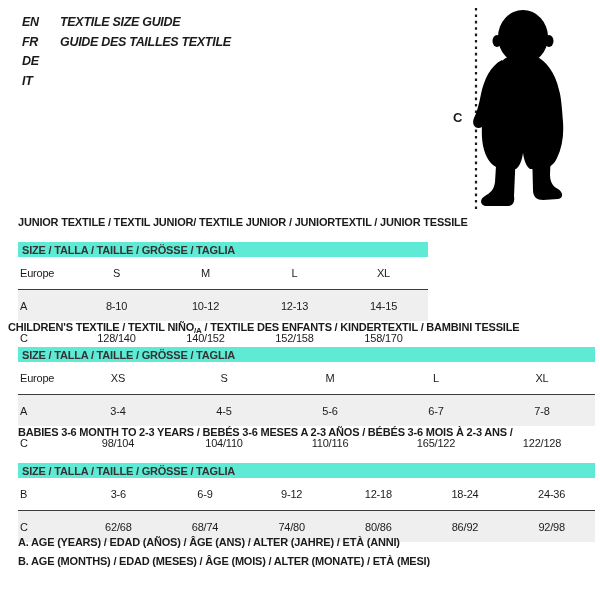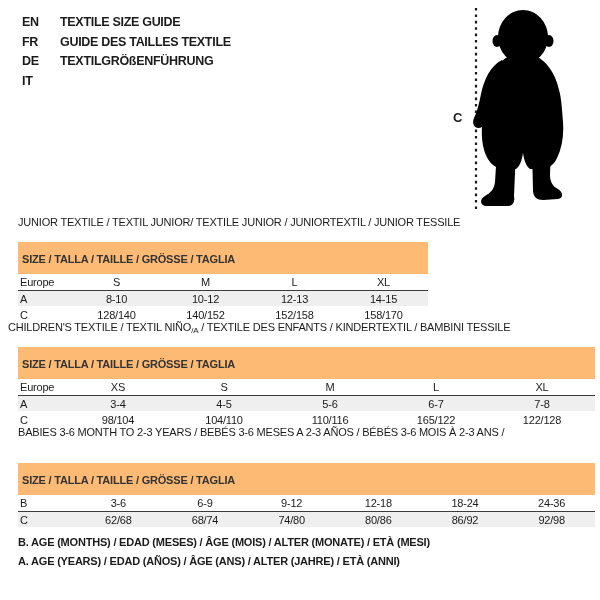--- a/index.html
+++ b/index.html
@@ -8,50 +8,50 @@
     width: 600px; height: 600px;
     background: #ffffff;
     color: #1b1b1b;
     font-family: "Liberation Sans", "DejaVu Sans", sans-serif;
     position: relative;
     overflow: hidden;
   }
   .abs { position: absolute; }
 
   
-  .lang-list { top: 13px; left: 22px; }
+  .lang-list { top: 13px; left: 22px; font-style: italic; }
   .lang-row { display: flex; line-height: 19.5px; font-weight: bold; font-size: 12.5px; letter-spacing: -0.3px; }
   .lang-code { width: 38px; flex: none; }
 
   
   .figure { top: 0; left: 440px; width: 160px; height: 215px; }
   .figure svg { display: block; }
   .height-label { font-weight: bold; font-size: 13px; font-family: "Liberation Sans", sans-serif; }
 
   
-  .sec-title { font-weight: normal; font-size: 11px; letter-spacing: -0.2px; line-height: 15px; white-space: nowrap; }
+  .sec-title { font-weight: bold; font-size: 11px; letter-spacing: -0.2px; line-height: 15px; white-space: nowrap; }
   .t1-title { top: 215px; left: 18px; }
   .t2-title { top: 320px; left: 8px; }
   .t3-title { top: 425px; left: 18px; }
   .subscript { font-size: 8px; vertical-align: -2px; }
 
   
   table { border-collapse: collapse; table-layout: fixed; font-size: 11px; letter-spacing: -0.2px; }
   .tbl1 { top: 242px; left: 18px; width: 410px; }
   .tbl2 { top: 347px; left: 18px; width: 577px; }
   .tbl3 { top: 463px; left: 18px; width: 577px; }
   tr.size-bar td {
-    background: #fdba74;
+    background: #5eead4;
     font-weight: bold;
     color: #333333;
     text-align: left;
     padding: 2px 0 1px 4px;
-    height: 32px;
+    height: 15px;
   }
-  td { padding: 2px 0 1px 0; text-align: center; height: 16px; vertical-align: middle; }
+  td { padding: 2px 0 1px 0; text-align: center; height: 32px; vertical-align: middle; }
   td.lbl { text-align: left; padding-left: 2px; }
   tr.rule-under td { border-bottom: 1px solid #3c3c3c; }
   tr.gray td { background: #efefef; }
 
   
   .legend { top: 533px; left: 18px; font-weight: bold; font-size: 11px; letter-spacing: -0.2px; }
   .legend div { line-height: 18.5px; white-space: nowrap; }
 </style>
 </head>
 <body>
@@ -60,21 +60,20 @@
   <div class="lang-row">
     <span class="lang-code">EN</span>
     <span>TEXTILE SIZE GUIDE</span>
   </div>
   <div class="lang-row">
     <span class="lang-code">FR</span>
     <span>GUIDE DES TAILLES TEXTILE</span>
   </div>
   <div class="lang-row">
     <span class="lang-code">DE</span>
-    <span>TEXTILGRÖßENFÜHRUNG</span>
   </div>
   <div class="lang-row">
     <span class="lang-code">IT</span>
   </div>
 </div>
 
 <div class="abs figure">
   <svg width="160" height="215" viewBox="0 0 160 215">
 
     <line x1="36" y1="8" x2="36" y2="210" stroke="#1b1b1b" stroke-width="2.2" stroke-dasharray="2.6 3.8"></line>
@@ -238,15 +237,15 @@
     <td>68/74</td>
     <td>74/80</td>
     <td>80/86</td>
     <td>86/92</td>
     <td>92/98</td>
   </tr>
 </tbody>
   </table>
 
 <div class="abs legend">
+  <div>A. AGE (YEARS) / EDAD (AÑOS) / ÂGE (ANS) / ALTER (JAHRE) / ETÀ (ANNI)</div>
   <div>B. AGE (MONTHS) / EDAD (MESES) / ÂGE (MOIS) / ALTER (MONATE) / ETÀ (MESI)</div>
-  <div>A. AGE (YEARS) / EDAD (AÑOS) / ÂGE (ANS) / ALTER (JAHRE) / ETÀ (ANNI)</div>
 </div>
 
 </body></html>

